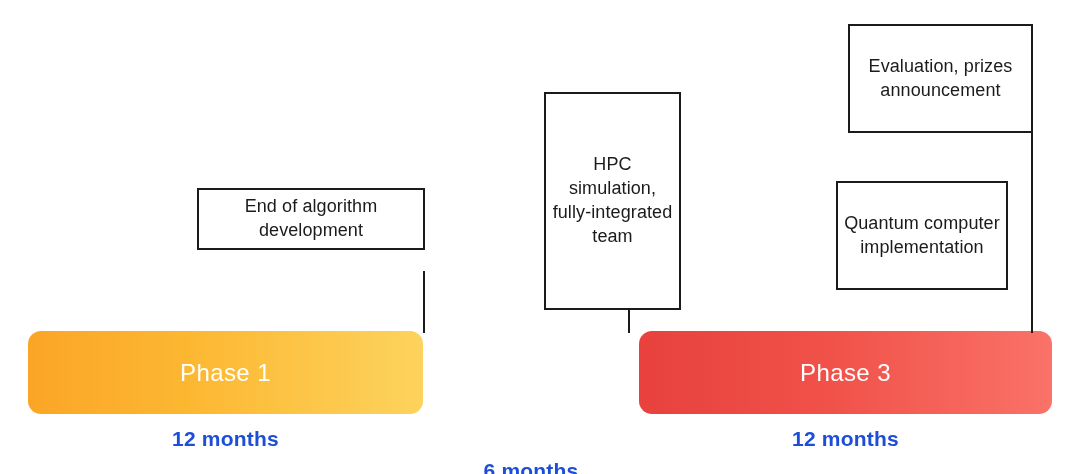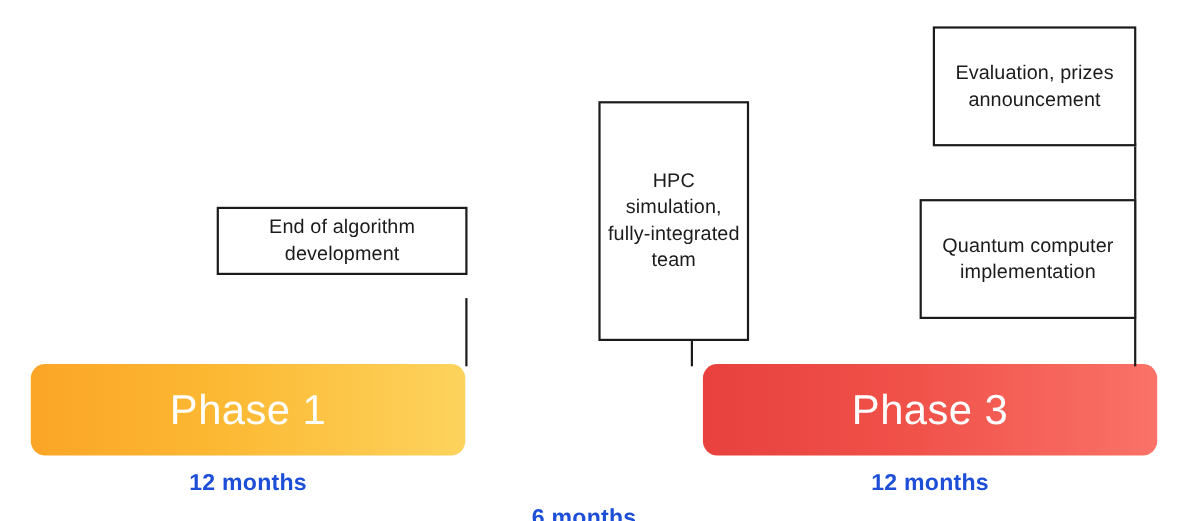--- a/index.html
+++ b/index.html
@@ -24,21 +24,21 @@
   .phase-bar {
     position: absolute;
     height: 83px;
     border-radius: 13px;
     display: flex;
     align-items: center;
     justify-content: center;
   }
   .phase-label {
     color: #ffffff;
-    font-size: 38px;
+    font-size: 24px;
     font-weight: 400;
     letter-spacing: 0.4px;
     line-height: 1;
     white-space: nowrap;
   }
   #phase-1 {
     left: 28px;  top: 331px;  width: 395px;
     background: linear-gradient(90deg, #fba526 0%, #fcb832 42%, #fdd35d 100%);
   }
   #phase-2 {
@@ -83,21 +83,21 @@
     font-size: 18px;
     font-weight: 400;
     line-height: 1.33;
     text-align: center;
     letter-spacing: 0.1px;
     padding: 0 6px;
   }
   #callout-1 { left: 197px; top: 188px; width: 228px; height: 62px; }
   #callout-2 { left: 518px; top: 92px;  width: 137px; height: 218px; margin-left: 26px; }
   #callout-3 { left: 848px; top: 24px;  width: 185px; height: 109px; }
-  #callout-4 { left: 836px; top: 181px; width: 197px; height: 109px; }
+  #callout-4 { left: 836px; top: 181px; width: 172px; height: 109px; }
 
   
   .connector {
     position: absolute;
     width: 2.5px;
     background: #1b1b1b;
     z-index: 2;
   }
   #connector-1 { left: 422.5px; top: 271px; height: 62px; }
   #connector-2 { left: 627.5px; top: 279px; height: 54px; }

